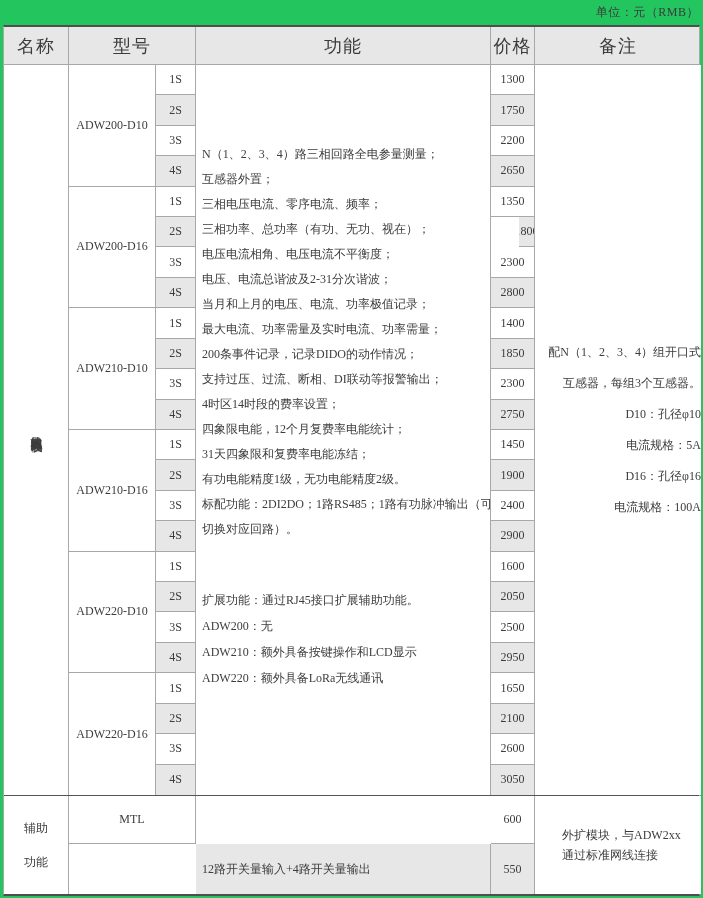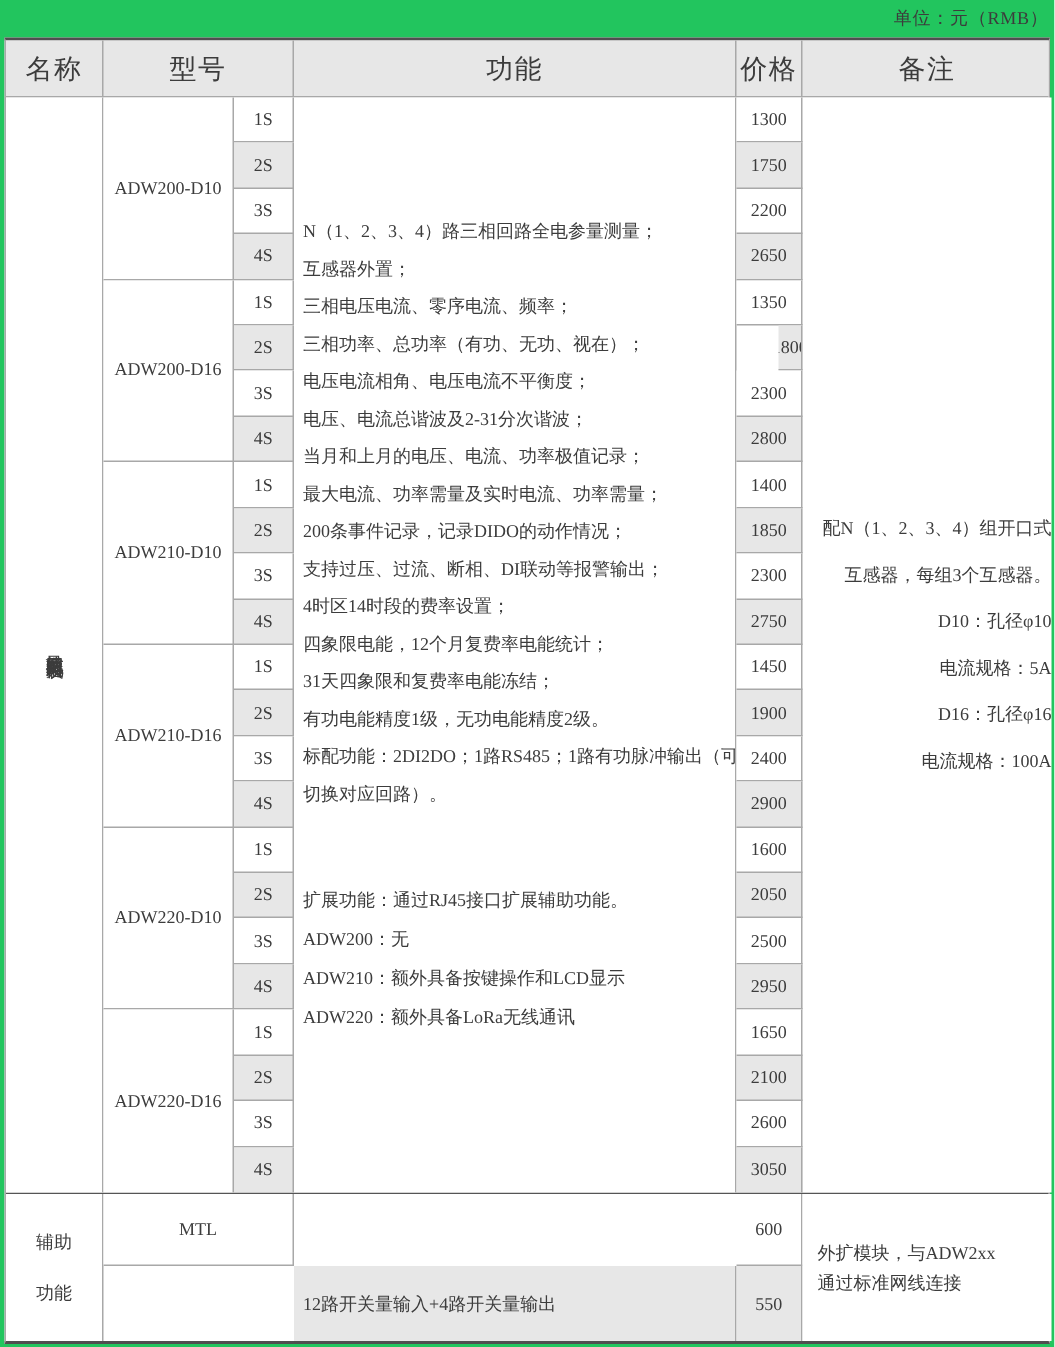--- a/index.html
+++ b/index.html
@@ -92,21 +92,21 @@
     flex-direction:column; border-bottom:none;
   }
   .aux-name-cell div { height:34px; line-height:34px; }
   .aux-fn-cell { justify-content:flex-start; padding-left:6px; }
   .aux-remark-cell {
     grid-column:5; grid-row:1 / 3;
     border-right:none; border-bottom:none;
     flex-direction:column; align-items:flex-start; justify-content:center;
     padding-left:10px;
   }
-  .aux-remark-cell div { height:20px; line-height:20px; white-space:nowrap; }
+  .aux-remark-cell div { height:20px; line-height:20px; white-space:nowrap;margin-left:17px; }
   .aux-grid .row2 { border-bottom:none; }
 </style>
 </head>
 <body>
 
 <div class="screen">
 
   <div class="unit-label">单位：元（RMB）</div>
 
   <div class="price-table">

